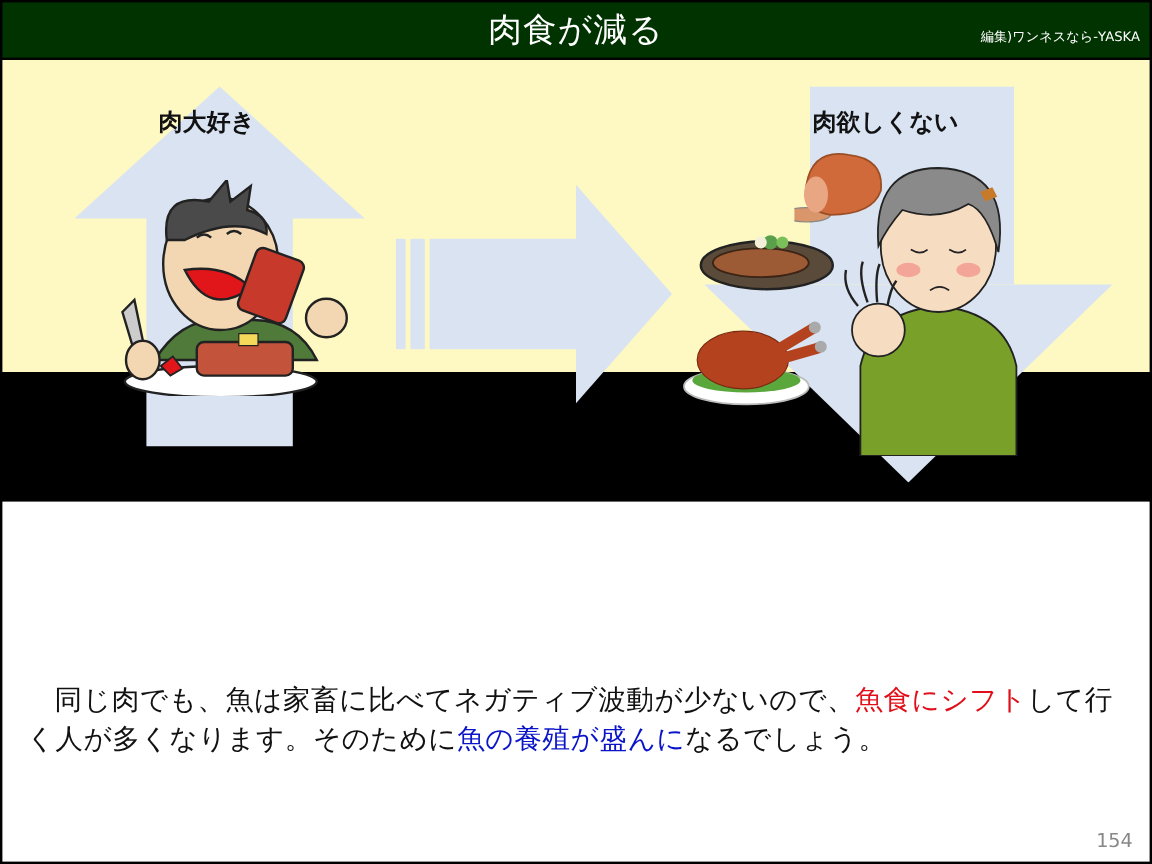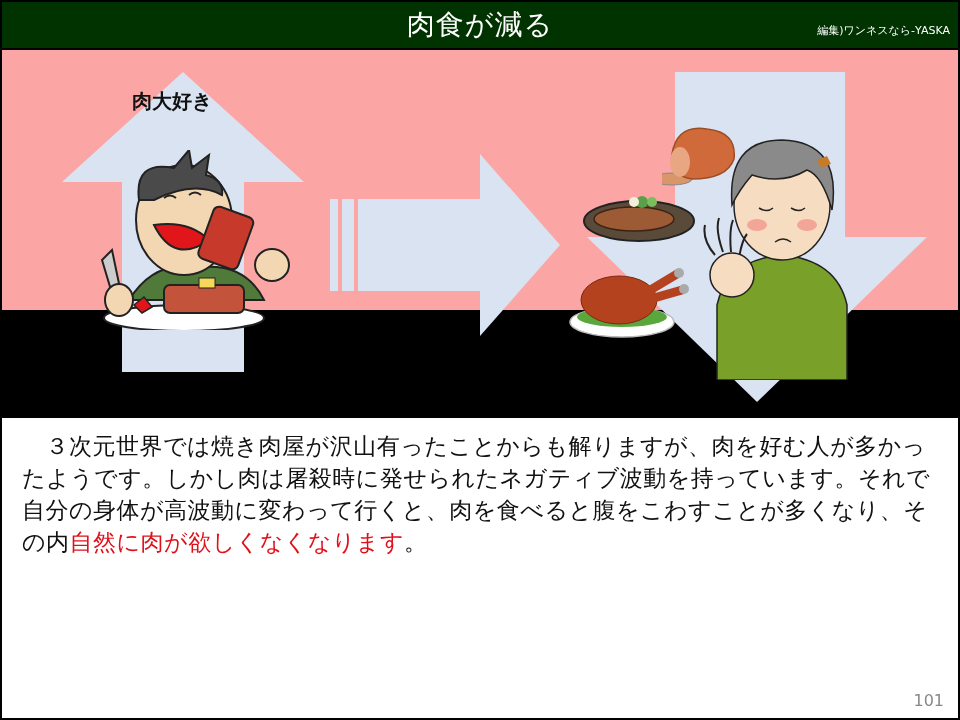--- a/index.html
+++ b/index.html
@@ -3,21 +3,21 @@
 <meta charset="utf-8">
 <style>
   html, body { margin: 0; padding: 0; }
   body { width: 960px; height: 720px; background: #000; position: relative; overflow: hidden;
          font-family: "DejaVu Sans", "Liberation Sans", sans-serif; }
   .slide { position: absolute; left: 0; top: 0; width: 960px; height: 720px; background: #000; }
   .header { position: absolute; left: 2px; top: 2px; width: 956px; height: 46px; background: #003300; }
   .title { position: absolute; left: 0; width: 956px; top: 3px; text-align: center; color: #fff;
            font-size: 28px; line-height: 40px; letter-spacing: 1px; }
   .credit { position: absolute; right: 8px; top: 22px; color: #fff; font-size: 11px; line-height: 14px; text-align: right; }
-  .illus { position: absolute; left: 2px; top: 50px; width: 956px; height: 260px; background: #fca5a5; }
+  .illus { position: absolute; left: 2px; top: 50px; width: 956px; height: 260px; background: #fef9c3; }
   .divider { position: absolute; left: 0; top: 414px; width: 960px; height: 4px; background: #000; }
   .textpanel { position: absolute; left: 2px; top: 418px; width: 956px; height: 300px; background: #fff; }
   .para { position: absolute; left: 20px; width: 910px; color: #111; font-size: 23px; line-height: 32px;
           letter-spacing: 0.5px; }
   .red { color: #e0101a; }
   .blue { color: #0a14c8; }
   .pageno { position: absolute; right: 14px; bottom: 8px; color: #888; font-size: 16px; }
   .label { position: absolute; font-weight: bold; font-size: 20px; color: #111; }
   svg { position: absolute; }
 </style>
@@ -58,20 +58,21 @@
       <rect x="0" y="45" width="8" height="92" fill="#d9e3f2"></rect>
       <rect x="12" y="45" width="12" height="92" fill="#d9e3f2"></rect>
       <rect x="28" y="45" width="130" height="92" fill="#d9e3f2"></rect>
       <polygon points="150,0 230,91 150,182" fill="#d9e3f2"></polygon>
     </svg>
 
     <svg style="left:585px;top:22px" width="340" height="330" viewBox="0 0 340 330">
       <rect x="88" y="0" width="170" height="165" fill="#d9e3f2"></rect>
       <polygon points="0,165 340,165 170,330" fill="#d9e3f2"></polygon>
     </svg>
+    <div class="label" style="left:675px;top:38px">肉欲しくない</div>
 
     <svg style="left:660px;top:74px" width="80" height="65" viewBox="0 0 80 65">
       <ellipse cx="10" cy="55" rx="20" ry="6" fill="#d9966b" stroke="#888" stroke-width="1"></ellipse>
       <path d="M10 30 Q15 0 45 5 Q75 8 72 35 Q65 55 30 55 Q8 52 10 30 Z" fill="#d06a3a" stroke="#9b4e25" stroke-width="1.5"></path>
       <ellipse cx="18" cy="38" rx="10" ry="15" fill="#e8a682"></ellipse>
     </svg>
 
     <svg style="left:580px;top:144px" width="115" height="50" viewBox="0 0 115 50">
       <ellipse cx="57" cy="27" rx="55" ry="20" fill="#5a4a3a" stroke="#222" stroke-width="2"></ellipse>
       <ellipse cx="52" cy="25" rx="40" ry="12" fill="#9c5b35" stroke="#3b2415" stroke-width="1.5"></ellipse>
@@ -101,18 +102,18 @@
       <path d="M94 78 q8 5 14 0" stroke="#222" stroke-width="1.5" fill="none"></path>
       <path d="M78 112 q8 -6 16 0" stroke="#222" stroke-width="1.5" fill="none"></path>
       <path d="M18 125 Q5 110 8 95 M26 122 Q18 100 22 88 M34 122 Q32 100 36 90 M42 128 Q45 110 50 104" stroke="#222" stroke-width="2" fill="none"></path>
       <ellipse cx="35" cy="145" rx="22" ry="22" fill="#f6dcc0" stroke="#222" stroke-width="1.5"></ellipse>
     </svg>
   </div>
 
   <div class="divider"></div>
 
   <div class="textpanel">
-    <div class="para" style="top:12px">
-      <span>　３次元世界では焼き肉屋が沢山有ったことからも解りますが、肉を好む人が多かったようです。しかし肉は屠殺時に発せられたネガティブ波動を持っています。それで自分の身体が高波動に変わって行くと、肉を食べると腹をこわすことが多くなり、その内</span><span class="red">自然に肉が欲しくなくなります</span><span>。</span>
+    <div class="para" style="top:150px">
+      <span>　同じ肉でも、魚は家畜に比べてネガティブ波動が少ないので、</span><span class="red">魚食にシフト</span><span>して行く人が多くなります。そのために</span><span class="blue">魚の養殖が盛んに</span><span>なるでしょう。</span>
     </div>
-    <div class="pageno">101</div>
+    <div class="pageno">154</div>
   </div>
 </div>
 
 </body></html>

